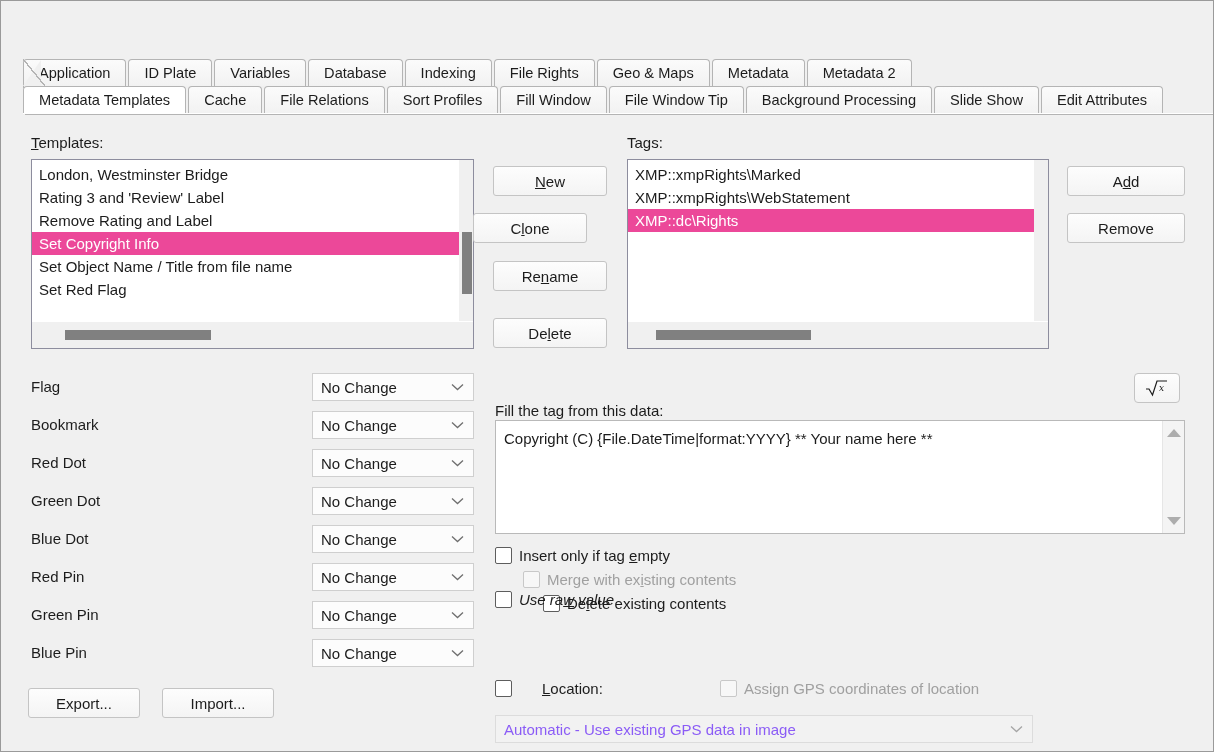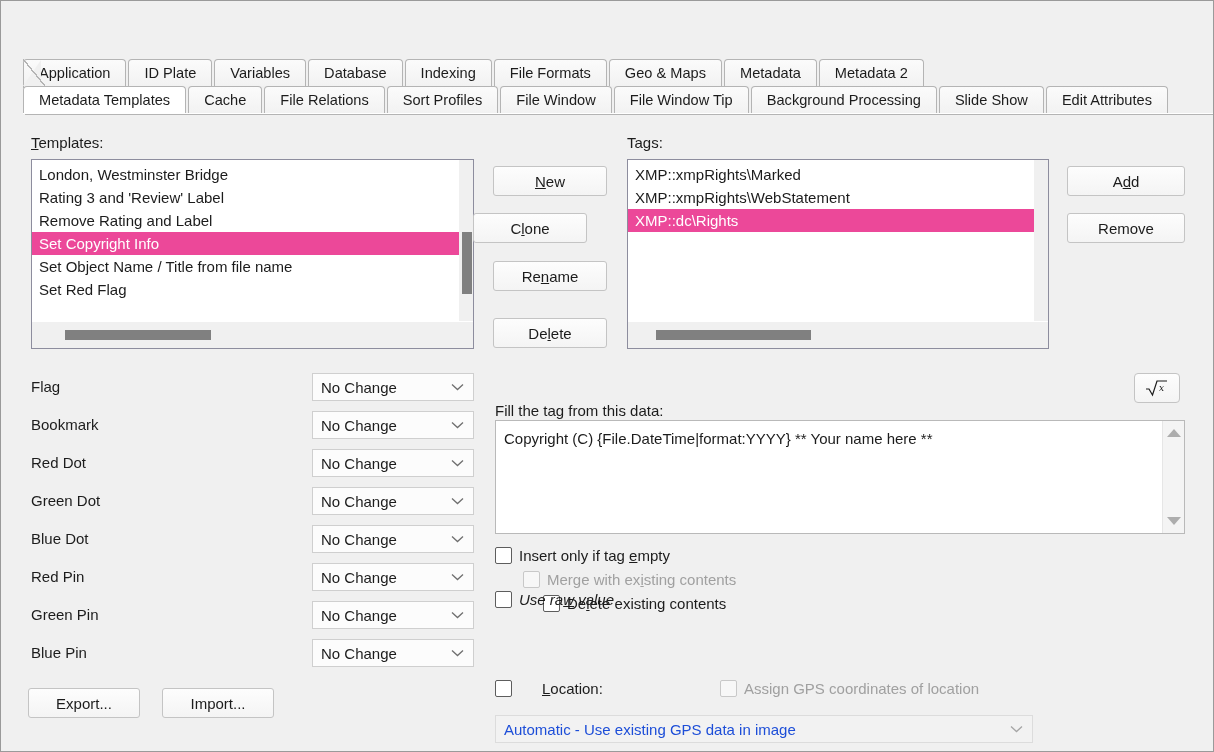--- a/index.html
+++ b/index.html
@@ -194,21 +194,21 @@
     cursor: pointer;
   }
   .combo .chev {
     position: absolute; right: 9px; top: 50%;
     transform: translateY(-50%);
     width: 13px; height: 8px;
   }
   .combo.disabled {
     background: #f2f2f2;
     border-color: #dcdcdc;
-    color: #1d4ed8;
+    color: #8b5cf6;
   }
 
   
   #dataedit {
     position: absolute;
     background: #ffffff;
     border: 1px solid #b9b9b9;
     overflow: hidden;
   }
   #dataedit-text {
@@ -277,21 +277,21 @@
         <div class="tab">
           <span>Variables</span>
         </div>
         <div class="tab">
           <span>Database</span>
         </div>
         <div class="tab">
           <span>Indexing</span>
         </div>
         <div class="tab">
-          <span>File Formats</span>
+          <span>File Rights</span>
         </div>
         <div class="tab">
           <span>Geo &amp; Maps</span>
         </div>
         <div class="tab">
           <span>Metadata</span>
         </div>
         <div class="tab">
           <span>Metadata 2</span>
         </div>
@@ -303,21 +303,21 @@
         <div class="tab">
           <span>Cache</span>
         </div>
         <div class="tab">
           <span>File Relations</span>
         </div>
         <div class="tab">
           <span>Sort Profiles</span>
         </div>
         <div class="tab">
-          <span>File Window</span>
+          <span>Fill Window</span>
         </div>
         <div class="tab">
           <span>File Window Tip</span>
         </div>
         <div class="tab">
           <span>Background Processing</span>
         </div>
         <div class="tab">
           <span>Slide Show</span>
         </div>

